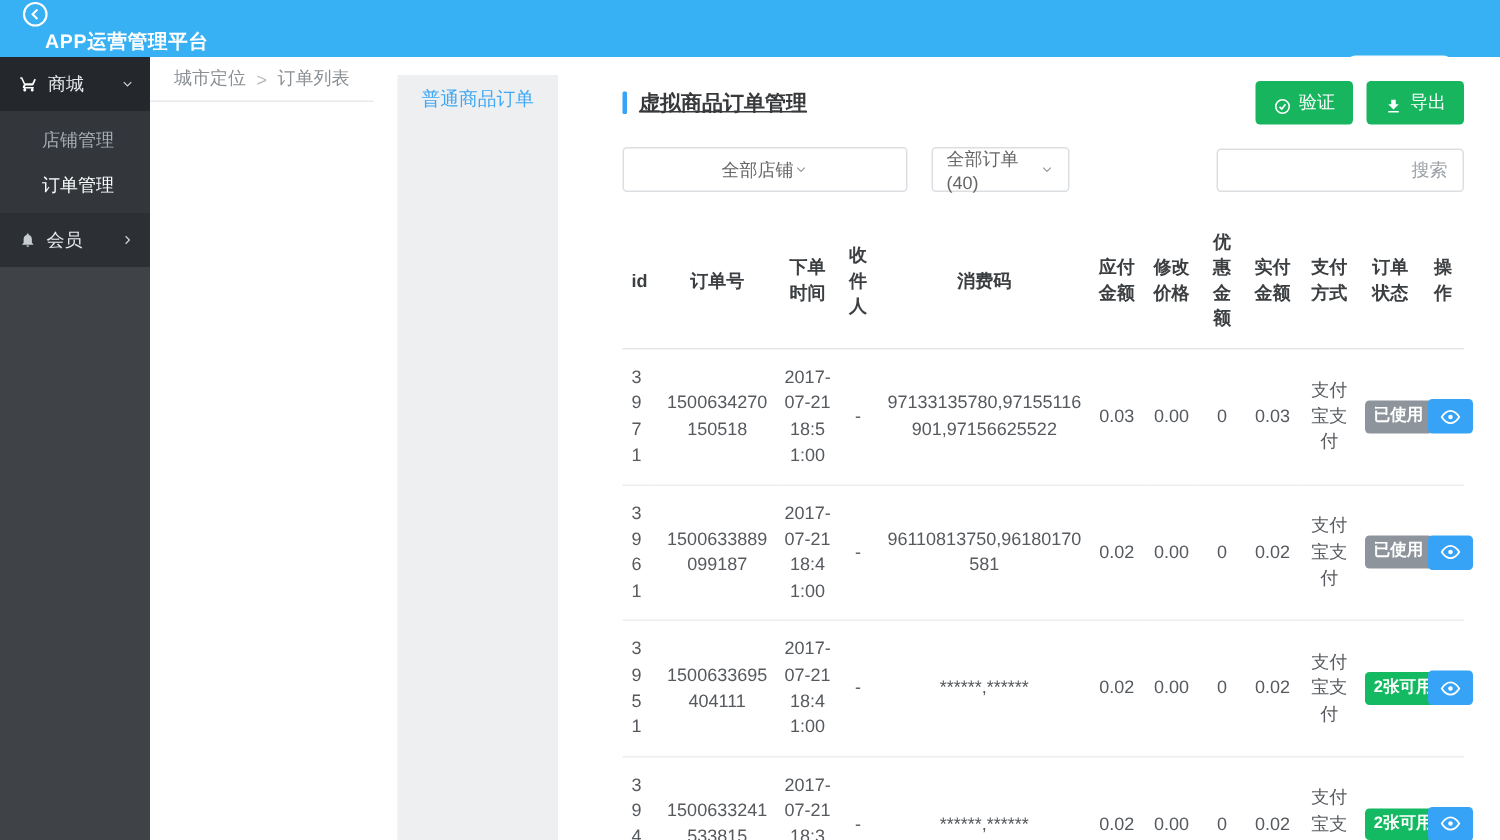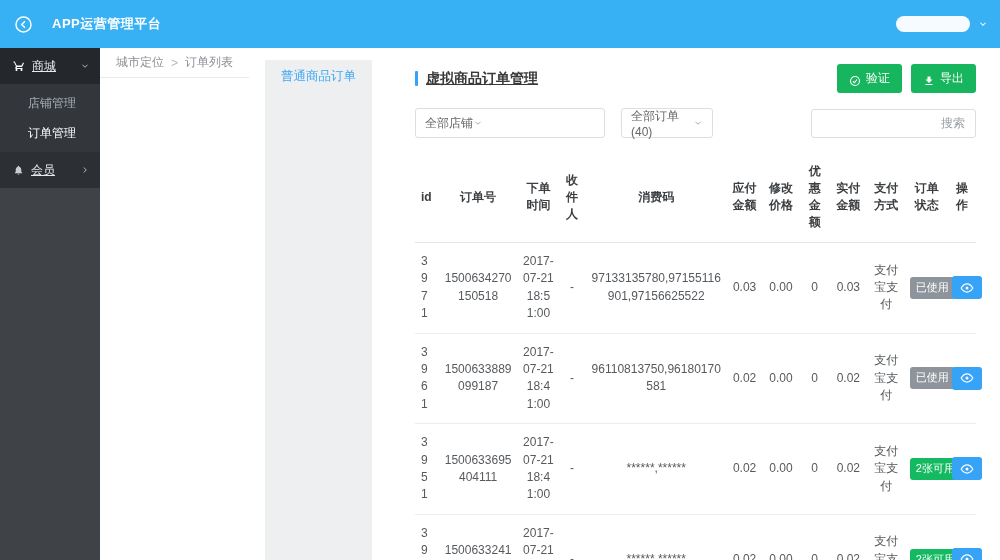--- a/index.html
+++ b/index.html
@@ -1,32 +1,32 @@
 <!DOCTYPE html>
 <html><head>
 <meta charset="utf-8">
 <style>
   * { box-sizing: border-box; margin: 0; padding: 0; }
   html, body { width: 1000px; height: 560px; overflow: hidden; }
   body { font-family: "Liberation Sans", "DejaVu Sans", sans-serif; background: #fff; font-size: 12px; color: #555; }
 
   
-  .topbar { height: 48px; background: #38b1f4; display: flex; align-items: center; padding: 0 12px; }
+  .topbar { height: 38px; background: #38b1f4; display: flex; padding: 0 12px; flex-direction: column; }
   .back-btn { width: 22px; height: 22px; display: flex; align-items: center; justify-content: center; cursor: pointer; }
   .topbar-title { color: #fff; font-weight: bold; font-size: 13px; margin-left: 18px; letter-spacing: .5px; }
   .topbar-right { margin-left: auto; display: flex; align-items: center; gap: 8px; }
   .avatar-pill { width: 74px; height: 16px; background: #ffffff; border-radius: 8px; opacity: .95; cursor: pointer; }
 
   
   .layout { display: flex; height: 528px; }
 
   
   .sidebar { width: 100px; background: #3f4348; flex-shrink: 0; color: #c8cdd2; }
   .menu-header { height: 36px; display: flex; align-items: center; padding: 0 10px 0 13px; cursor: pointer; font-size: 12px; color: #e8eaec; }
-  .menu-header .mh-label { margin-left: 7px; text-decoration: underline; }
+  .menu-header .mh-label { margin-left: 7px; }
   .menu-header .chev { margin-left: auto; display: flex; }
   .menu-header.mall { background: #24272b; }
   .menu-header.member { background: #2c3034; }
   .submenu { background: #33373c; padding: 4px 0; }
   .submenu-item { height: 30px; line-height: 30px; padding-left: 28px; font-size: 12px; color: #a6adb4; cursor: pointer; }
   .submenu-item.active { color: #ffffff; }
 
   
   .main { flex: 1; display: flex; background: #fff; overflow: hidden; }
   .breadcrumb { height: 30px; display: flex; align-items: center; gap: 7px; padding: 0 16px; border-bottom: 1px solid #e7eaec; color: #8a8f94; font-size: 12px; background: #fff; }
@@ -38,32 +38,32 @@
   .tab.active { background: #fff; border-bottom: 2px solid #36a3f7; margin-bottom: -1px; font-weight: bold; }
 
   .content { padding: 16px 24px 0; flex: 1; overflow: hidden; }
   .content-header { display: flex; align-items: center; margin-bottom: 15px; }
   .section-title { display: flex; align-items: center; font-size: 14px; font-weight: bold; color: #37393b; text-decoration: underline; }
   .accent-bar { width: 3px; height: 15px; background: #36a3f7; margin-right: 8px; border-radius: 1px; }
   .header-actions { margin-left: auto; display: flex; }
   .btn-green { background: #17b55e; border: none; color: #fff; font-size: 12px; border-radius: 3px; padding: 6px 12px; display: inline-flex; align-items: flex-end; gap: 5px; margin-left: 9px; cursor: pointer; font-family: inherit; }
 
   .filter-row { display: flex; align-items: center; margin-bottom: 14px; }
-  .select { height: 30px; border: 1px solid #dcdfe2; border-radius: 3px; background: #fff; display: flex; align-items: center; justify-content: flex-start; padding: 0 9px; font-size: 12px; color: #666; cursor: pointer; }
+  .select { height: 30px; border: 1px solid #dcdfe2; border-radius: 3px; background: #fff; display: flex; align-items: center; justify-content: center; padding: 0 9px; font-size: 12px; color: #666; cursor: pointer; }
   .select.shop { width: 190px; margin-right: 16px; }
   .select.order { width: 92px; }
   .search-input { margin-left: auto; width: 165px; height: 29px; border: 1px solid #dcdfe2; border-radius: 3px; padding: 0 10px; font-size: 12px; color: #555; text-align: right; font-family: inherit; outline: none; }
   .search-input::placeholder { color: #9aa0a6; }
 
   
   table { width: 100%; border-collapse: collapse; table-layout: fixed; font-size: 12px; }
   th { padding: 11px 4px; font-weight: bold; color: #3c3f42; text-align: center; border-bottom: 1px solid #e3e6e8; }
   td { padding: 10px 4px; text-align: center; color: #565a5e; border-bottom: 1px solid #ededee; word-break: break-all; vertical-align: middle; line-height: 1.45; }
   th.col-id, td.col-id { text-align: left; padding-left: 6px; }
-  .badge { display: inline-block; padding: 3px 6px; border-radius: 3px; color: #fff; font-size: 11px; white-space: nowrap; }
+  .badge { display: inline-block; padding: 3px 6px; border-radius: 3px; color: #fff; font-size: 11px; white-space: nowrap; font-weight: bold; }
   .badge-used { background: #8d949b; }
   .badge-available { background: #14ba61; }
   .eye-btn { width: 30px; height: 23px; background: #36a3f7; border: none; border-radius: 3px; display: inline-flex; align-items: center; justify-content: center; cursor: pointer; }
 </style>
 </head>
 <body>
 
 <header class="topbar">
   <div class="back-btn">
     <span style="display:flex">

